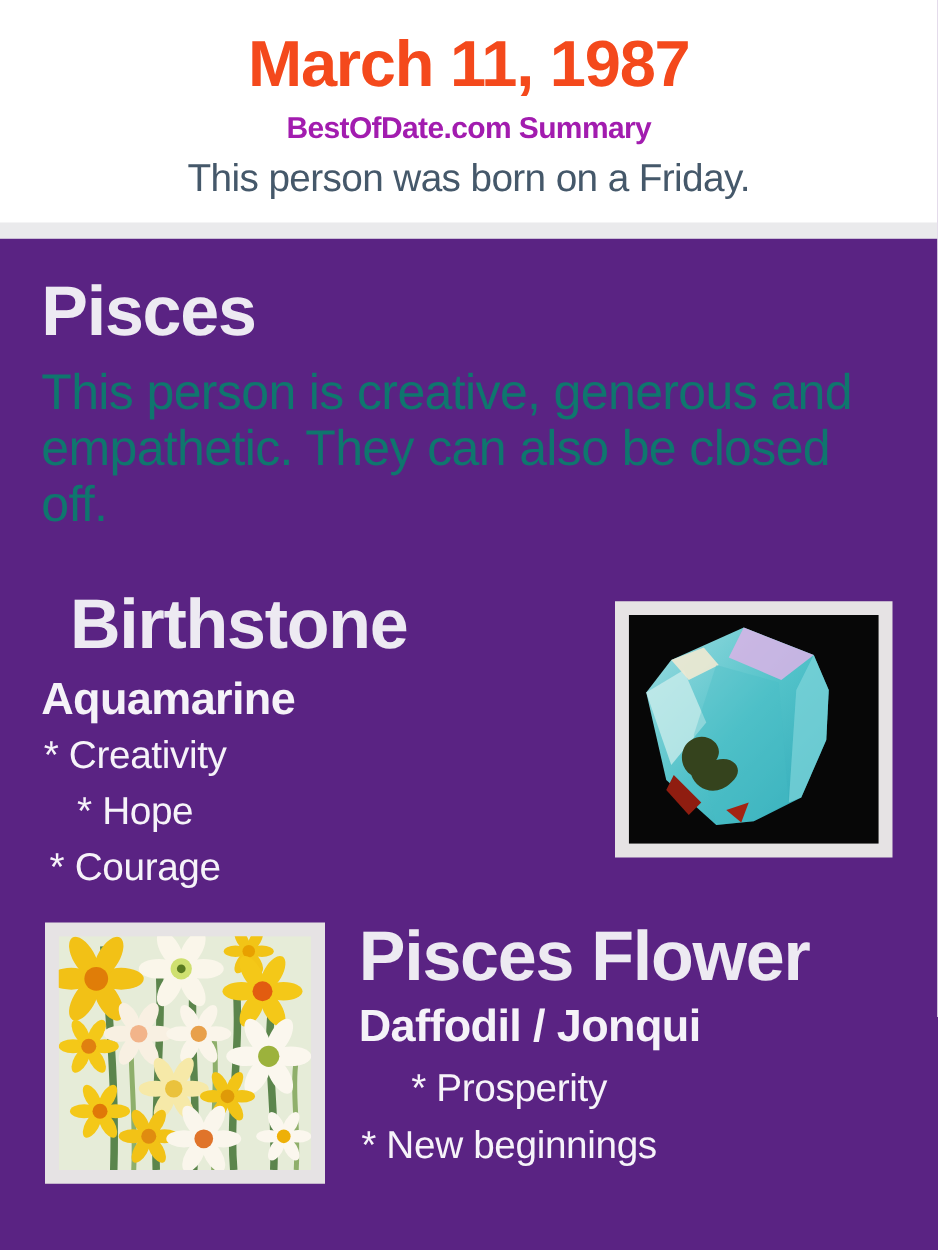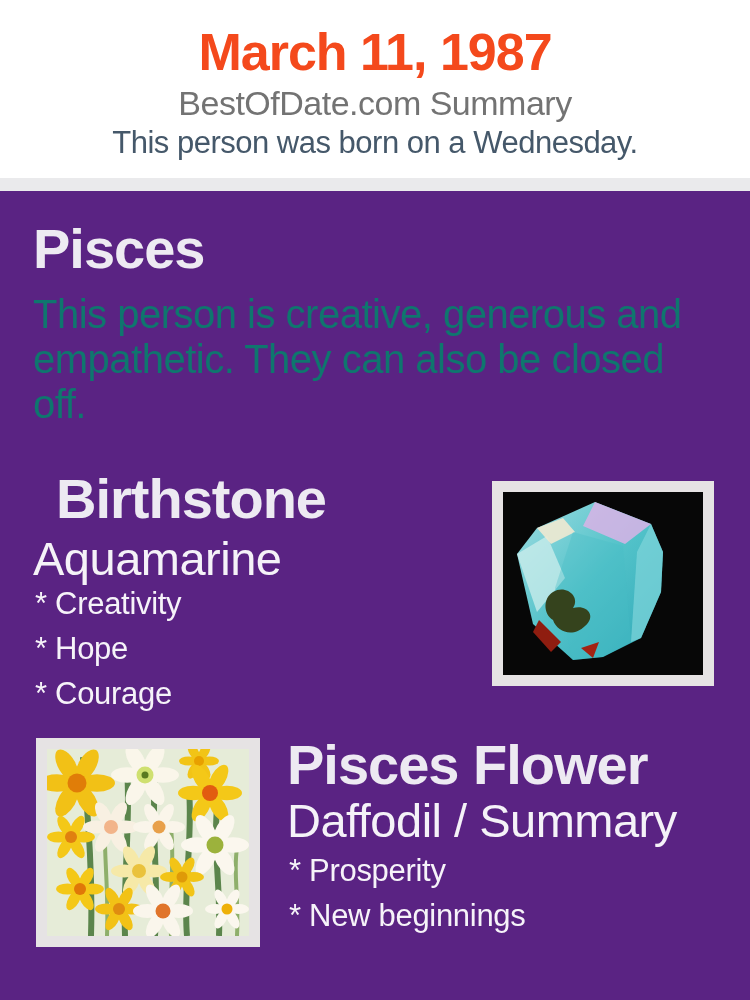--- a/index.html
+++ b/index.html
@@ -23,24 +23,24 @@
     padding-top: 22px;
   }
   .date-title {
     font-size: 52px;
     font-weight: 700;
     letter-spacing: -1px;
     line-height: 60px;
     color: #f4491c;
   }
   .site-summary {
-    font-size: 34px;
-    font-weight: 400;
+    font-size: 24px;
+    font-weight: 700;
     line-height: 42px;
-    color: #737373;
+    color: #a21caf;
     letter-spacing: -0.5px;
   }
   .weekday-note {
     font-size: 31px;
     font-weight: 400;
     line-height: 38px;
     color: #45586a;
     letter-spacing: -0.5px;
   }
 
@@ -63,22 +63,22 @@
     position: absolute;
     font-size: 56px;
     font-weight: 700;
     letter-spacing: -1px;
     color: #edeaf2;
     line-height: 62px;
     white-space: nowrap;
   }
   .sub-name {
     position: absolute;
-    font-size: 47px;
-    font-weight: 400;
+    font-size: 36px;
+    font-weight: 700;
     color: #f5f2f8;
     letter-spacing: -0.5px;
     line-height: 50px;
     white-space: nowrap;
   }
   .body-text {
     position: absolute;
     font-size: 40px;
     font-weight: 400;
     color: #0f766e;
@@ -90,20 +90,21 @@
     margin: 0; padding: 0;
     list-style: none;
     font-size: 31px;
     color: #f6f3f9;
     letter-spacing: -0.3px;
   }
   .trait-list li {
     line-height: 32px;
     margin-bottom: 13px;
     white-space: nowrap;
+    text-align: center;
   }
 
   #pisces-title    { left: 33px;  top: 218px; }
   #pisces-desc     { left: 33px;  top: 292px; width: 678px; }
   #birthstone-title{ left: 33px;  top: 468px; margin-left: 23px; }
   #birthstone-name { left: 33px;  top: 534px; }
   #birthstone-traits { left: 35px; top: 588px; }
   #flower-title    { left: 287px; top: 734px; }
   #flower-name     { left: 287px; top: 796px; }
   #flower-traits   { left: 289px; top: 855px; }
@@ -120,21 +121,21 @@
   .photo-frame svg { display: block; width: 100%; height: 100%; }
 </style>
 </head>
 <body>
 
 <div class="page">
 
   <div class="header">
     <div class="date-title">March 11, 1987</div>
     <div class="site-summary">BestOfDate.com Summary</div>
-    <div class="weekday-note">This person was born on a Wednesday.</div>
+    <div class="weekday-note">This person was born on a Friday.</div>
   </div>
 
   <div class="divider-strip"></div>
 
   <div class="purple-panel"></div>
 
   <div class="section-heading" id="pisces-title">Pisces</div>
   <div class="body-text" id="pisces-desc">This person is creative, generous and empathetic. They can also be closed off.</div>
 
   <div class="section-heading" id="birthstone-title">Birthstone</div>
@@ -218,19 +219,19 @@
       <use href="#pt" transform="translate(72,160) scale(1.2)" fill="#f2c216"></use>
         <circle cx="72" cy="160" r="6" fill="#e08c10"></circle>
       <use href="#pt" transform="translate(116,162) scale(1.5)" fill="#faf6ec"></use>
         <circle cx="116" cy="162" r="7.5" fill="#e0742a"></circle>
       <use href="#pt" transform="translate(180,160) scale(1.1)" fill="#fbf7ee"></use>
         <circle cx="180" cy="160" r="5.5" fill="#eeb008"></circle>
     </svg>
   </div>
 
   <div class="section-heading" id="flower-title">Pisces Flower</div>
-  <div class="sub-name" id="flower-name">Daffodil / Summary</div>
+  <div class="sub-name" id="flower-name">Daffodil / Jonqui</div>
   <ul class="trait-list" id="flower-traits">
     <li>* Prosperity</li>
     <li>* New beginnings</li>
   </ul>
 
 </div>
 
 </body></html>

